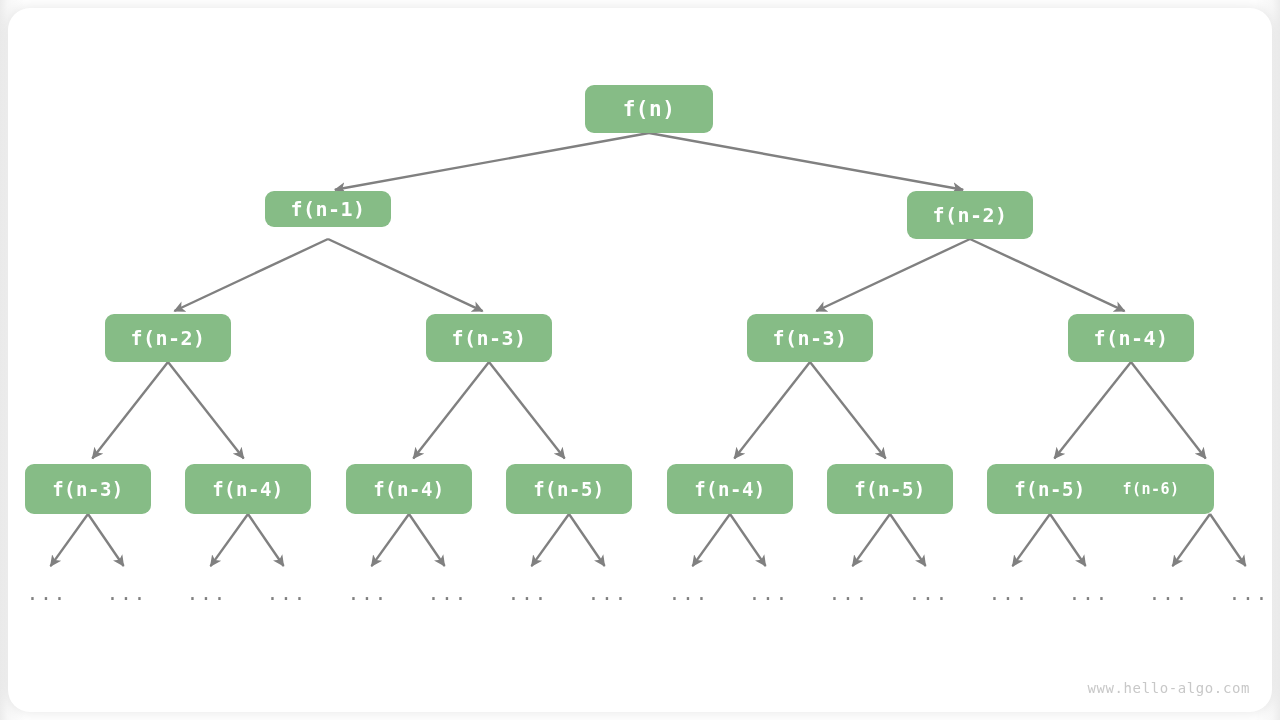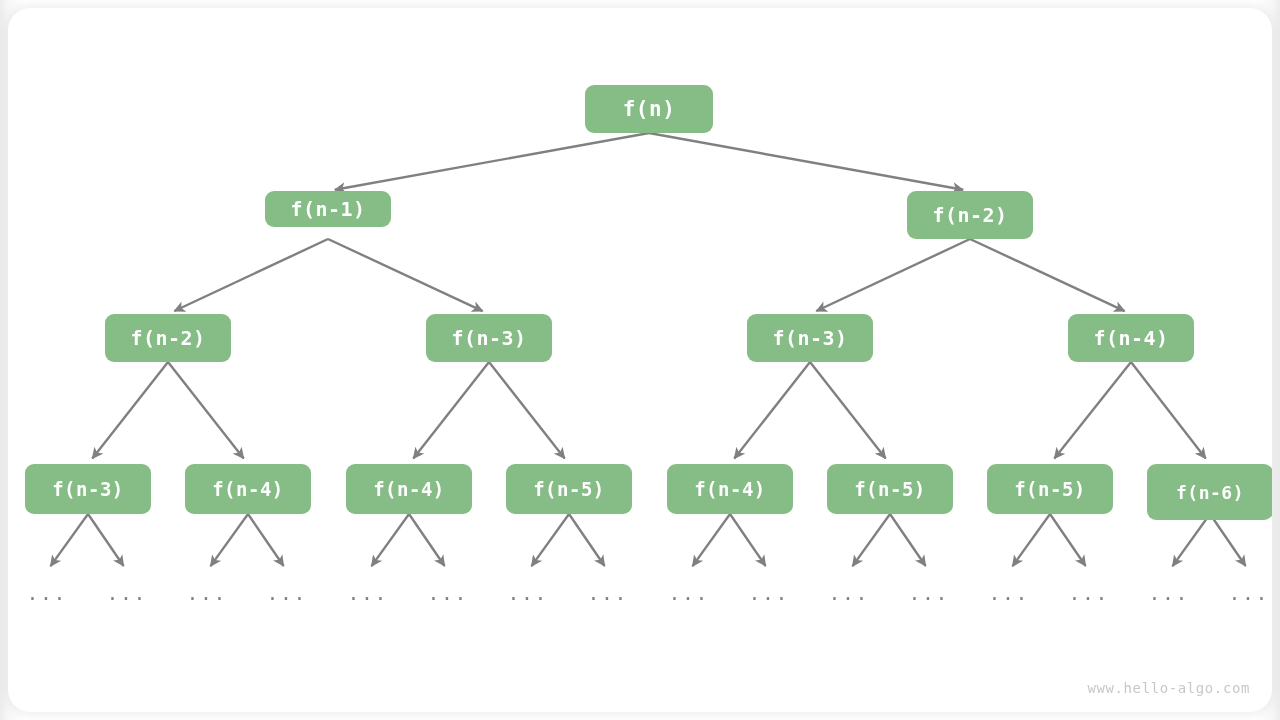--- a/index.html
+++ b/index.html
@@ -126,21 +126,21 @@
         <div class="node" style="width: 126px; height: 48px; left: 418px; top: 306px; font-size: 20px;">f(n-3)</div>
         <div class="node" style="width: 126px; height: 48px; left: 739px; top: 306px; font-size: 20px;">f(n-3)</div>
         <div class="node" style="width: 126px; height: 48px; left: 1060px; top: 306px; font-size: 20px;">f(n-4)</div>
         <div class="node" style="width: 126px; height: 50px; left: 17px; top: 456px; font-size: 19px;">f(n-3)</div>
         <div class="node" style="width: 126px; height: 50px; left: 177px; top: 456px; font-size: 19px;">f(n-4)</div>
         <div class="node" style="width: 126px; height: 50px; left: 338px; top: 456px; font-size: 19px;">f(n-4)</div>
         <div class="node" style="width: 126px; height: 50px; left: 498px; top: 456px; font-size: 19px;">f(n-5)</div>
         <div class="node" style="width: 126px; height: 50px; left: 659px; top: 456px; font-size: 19px;">f(n-4)</div>
         <div class="node" style="width: 126px; height: 50px; left: 819px; top: 456px; font-size: 19px;">f(n-5)</div>
         <div class="node" style="width: 126px; height: 50px; left: 979px; top: 456px; font-size: 19px;">f(n-5)</div>
-        <div class="node" style="width: 126px; height: 56px; left: 1139px; top: 456px; font-size: 18px;">f(n-6)</div>
+        <div class="node" style="width: 126px; height: 50px; left: 1080px; top: 456px; font-size: 15px;">f(n-6)</div>
       </div>
 
     <div id="ellipses">
         <div class="ellipsis" style="left: 39px; top: 585px;">...</div>
         <div class="ellipsis" style="left: 119px; top: 585px;">...</div>
         <div class="ellipsis" style="left: 199px; top: 585px;">...</div>
         <div class="ellipsis" style="left: 279px; top: 585px;">...</div>
         <div class="ellipsis" style="left: 360px; top: 585px;">...</div>
         <div class="ellipsis" style="left: 440px; top: 585px;">...</div>
         <div class="ellipsis" style="left: 520px; top: 585px;">...</div>

